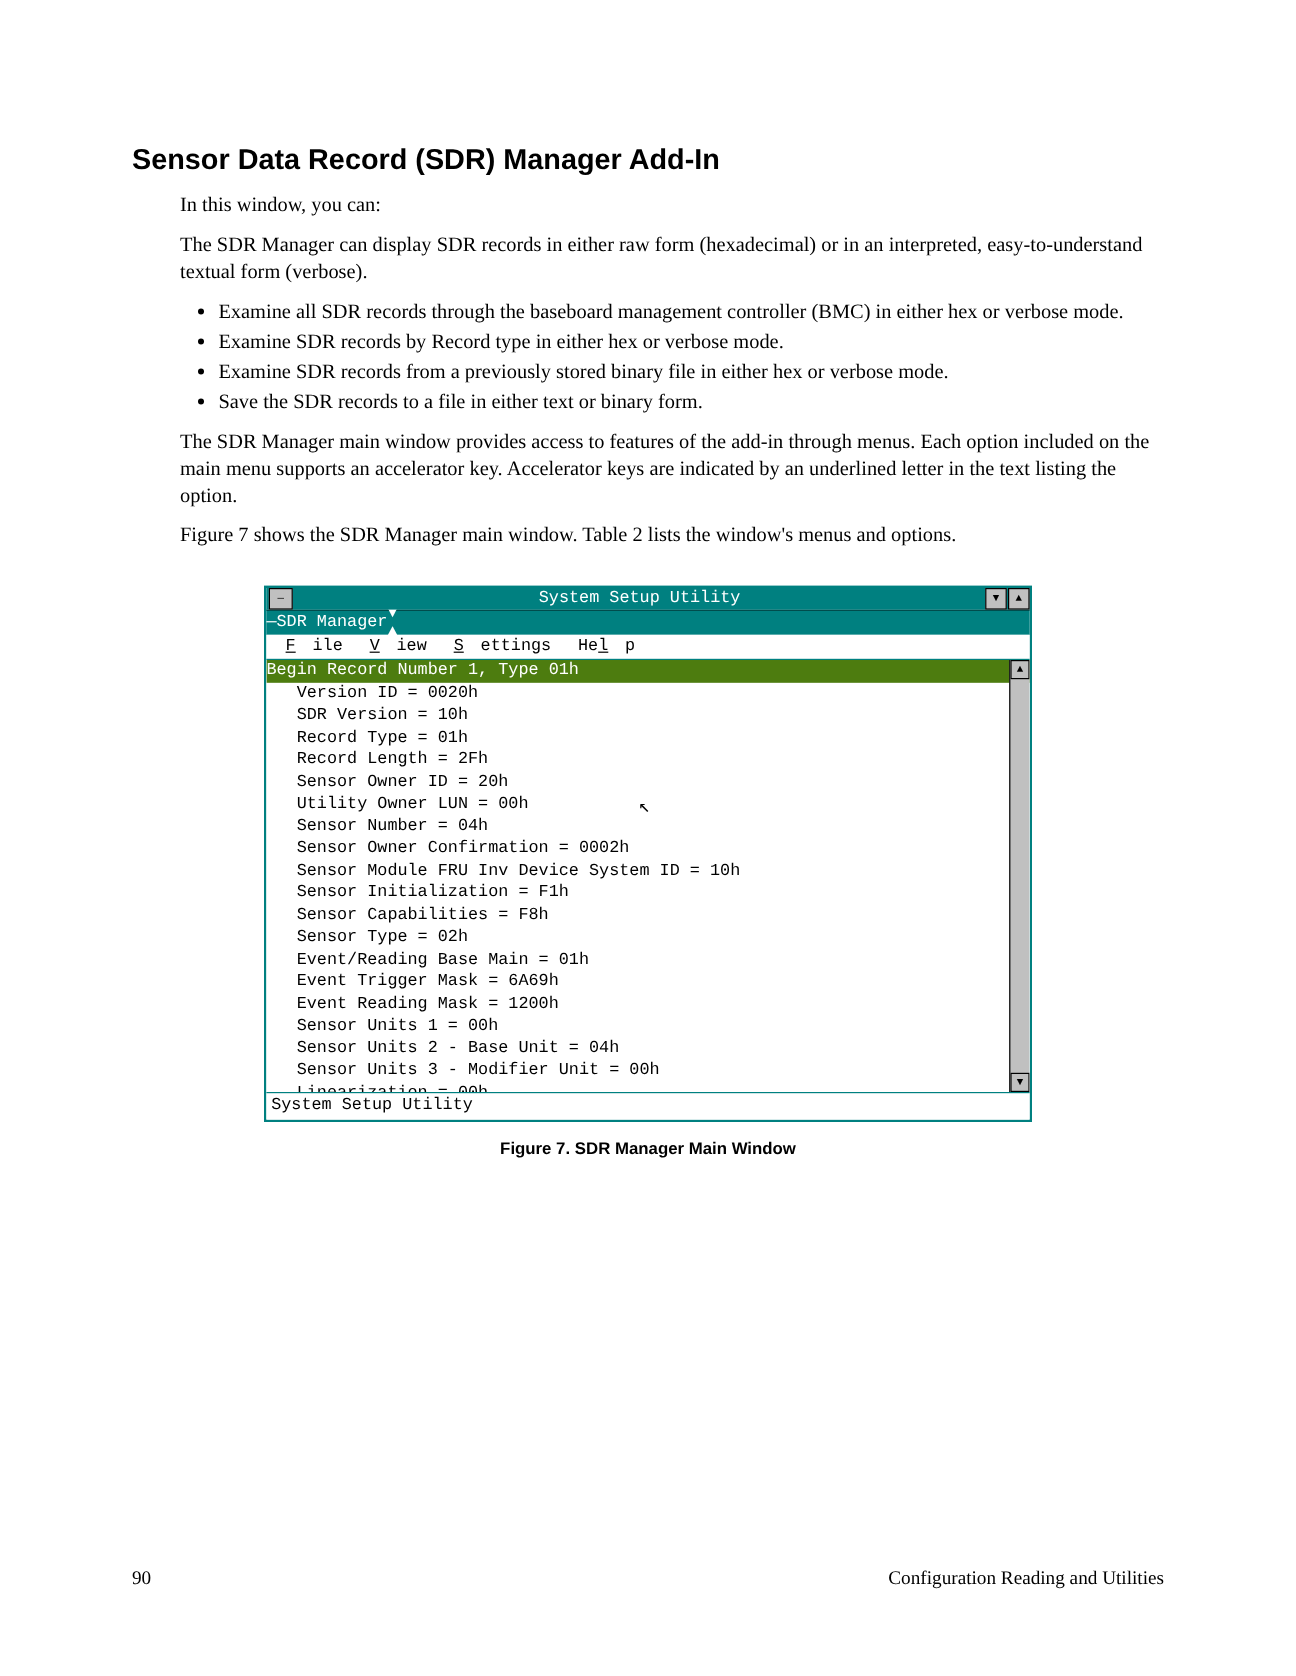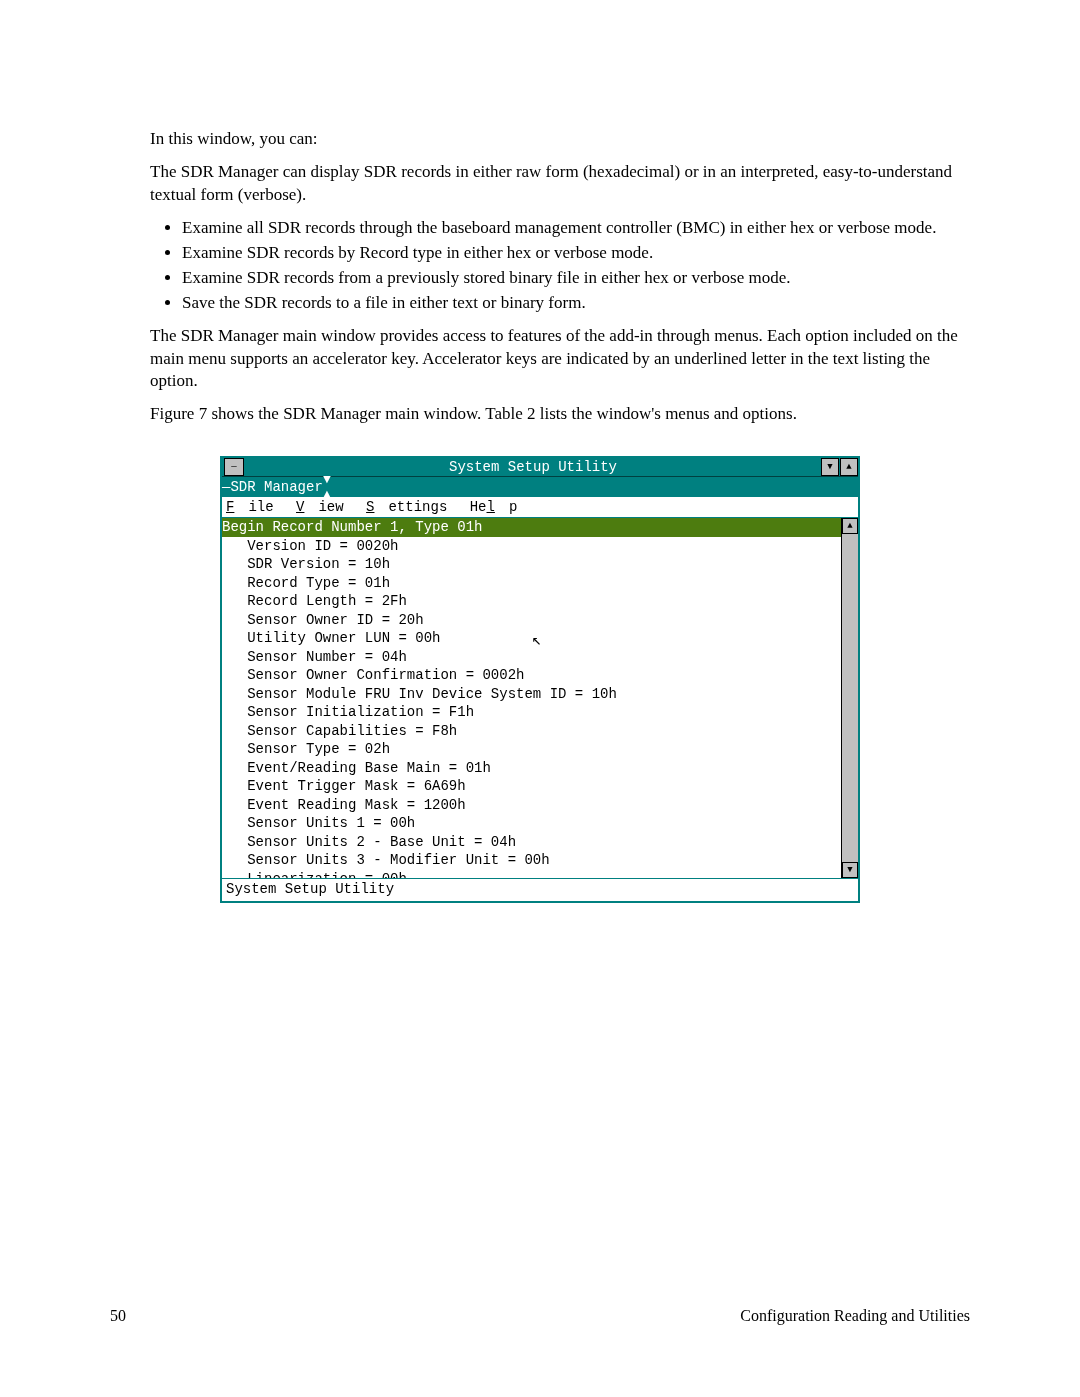--- a/index.html
+++ b/index.html
@@ -82,21 +82,21 @@
   .subtitlebar {
     background: #008080;
     color: #fff;
     height: 20px;
     display: flex;
     align-items: center;
     border-top: 1px solid #004040;
   }
   .menubar {
     background: #fff;
-    padding: 2px 4px;
+    padding: 2px 16px;
     font-family: "Courier New", monospace;
     font-size: 14px;
     border-bottom: 1px solid #008080;
   }
   .menubar span { margin-right: 14px; }
   .menubar .ul { text-decoration: underline; }
   .content-area {
     position: relative;
     height: 360px;
     overflow: hidden;
@@ -160,20 +160,21 @@
     left: 110px; right: 110px;
     display: flex;
     justify-content: space-between;
     font-size: 16px;
   }
 </style>
 </head>
 <body>
 
 <div class="page">
+  <h2>Sensor Data Record (SDR) Manager Add-In</h2>
 
   <div class="body-text">
     <p>In this window, you can:</p>
     <p>The SDR Manager can display SDR records in either raw form (hexadecimal) or in an interpreted, easy-to-understand textual form (verbose).</p>
     <ul>
       <li>Examine all SDR records through the baseboard management controller (BMC) in either hex or verbose mode.</li>
       <li>Examine SDR records by Record type in either hex or verbose mode.</li>
       <li>Examine SDR records from a previously stored binary file in either hex or verbose mode.</li>
       <li>Save the SDR records to a file in either text or binary form.</li>
     </ul>
@@ -233,19 +234,20 @@
         <div class="scrollbar">
           <div class="sbtn up">▲</div>
           <div class="sbtn down">▼</div>
         </div>
         <div class="cursor">↖</div>
       </div>
 
       <div class="statusbar">System Setup Utility</div>
     </div>
 
+    <div class="caption">Figure 7.  SDR Manager Main Window</div>
   </div>
 
   <div class="footer">
-    <span>50</span>
+    <span>90</span>
     <span>Configuration Reading and Utilities</span>
   </div>
 </div>
 
 </body></html>

